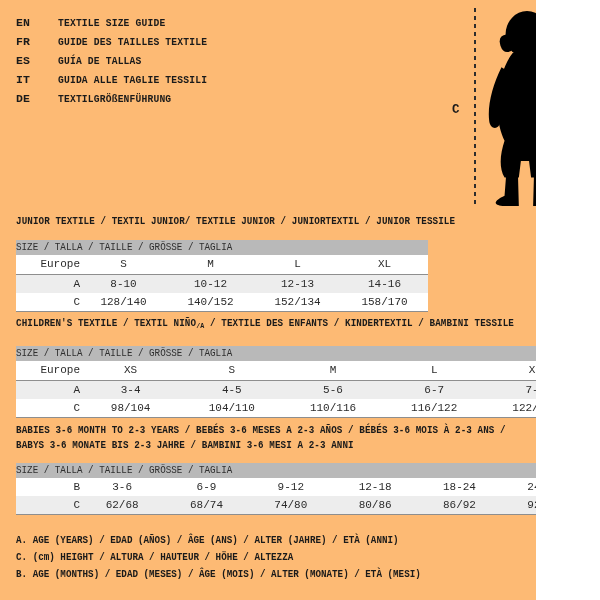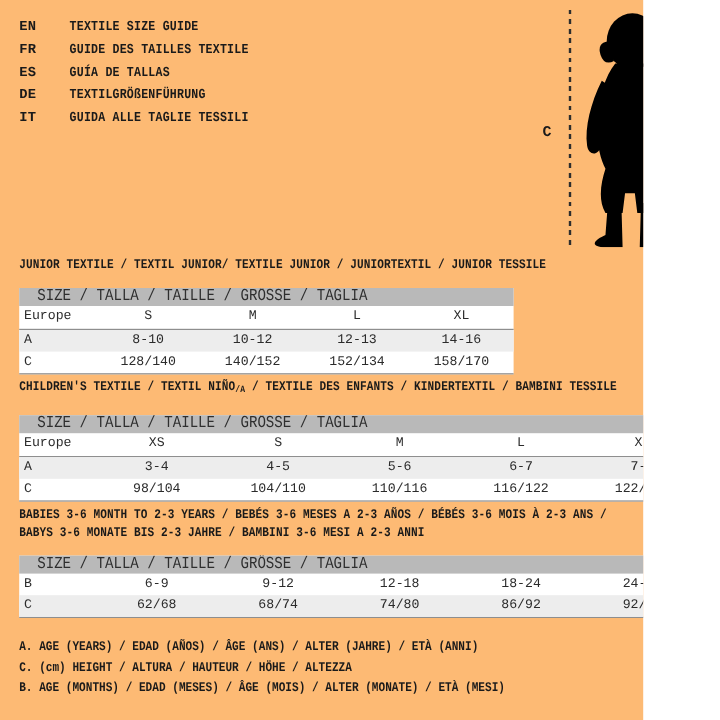--- a/index.html
+++ b/index.html
@@ -32,26 +32,26 @@
   .section-babies{top:423px;}
   .sec-title{font-weight:700;font-size:11px;letter-spacing:.1px;}
   .title-line{height:15px;line-height:15px;}
   .title-line .sub{font-size:8px;vertical-align:-2px;}
   .size-table{width:570px;background:#fff;border-bottom:1px solid #8e8e8e;}
   .section-junior .size-table{width:412px;margin-top:11px;}
   .section-children .size-table{margin-top:15px;}
   .section-babies .size-table{margin-top:10px;}
   .t-bar{
     height:15px;line-height:15px;background:#b9b9b9;color:#2e2e2e;
-    font-size:14px;padding-left:15px;overflow:hidden;
+    font-size:11px;padding-left:0;overflow:hidden;
   }
   .t-row{display:flex;height:18px;line-height:18px;font-size:11px;color:#2b2b2b;}
   .t-row.header-row{height:19px;line-height:19px;border-bottom:1px solid #8e8e8e;}
   .t-row.shaded{background:#ededed;}
-  .t-label{flex:0 0 60px;width:60px;padding-left:4px;text-align:left;}
+  .t-label{flex:0 0 60px;width:60px;padding-left:4px;text-align:right;}
   .t-cell{flex:1;text-align:center;}
 
   
   .legend{position:absolute;left:16px;top:532px;}
   .legend-line{height:17px;line-height:17px;font-weight:700;font-size:11px;}
 </style>
 </head>
 <body>
 
 <div id="page">
@@ -63,26 +63,26 @@
       </div>
       <div class="lang-row">
         <span class="lang-code">FR</span>
         <span class="lang-label"><span class="condense">GUIDE DES TAILLES TEXTILE</span></span>
       </div>
       <div class="lang-row">
         <span class="lang-code">ES</span>
         <span class="lang-label"><span class="condense">GUÍA DE TALLAS</span></span>
       </div>
       <div class="lang-row">
+        <span class="lang-code">IT</span>
+        <span class="lang-label"><span class="condense">GUIDA ALLE TAGLIE TESSILI</span></span>
+      </div>
+      <div class="lang-row">
         <span class="lang-code">DE</span>
         <span class="lang-label"><span class="condense">TEXTILGRÖßENFÜHRUNG</span></span>
-      </div>
-      <div class="lang-row">
-        <span class="lang-code">IT</span>
-        <span class="lang-label"><span class="condense">GUIDA ALLE TAGLIE TESSILI</span></span>
       </div>
     </div>
 
   <div class="figure">
     <div class="measure-line"></div>
     <div class="measure-label">C</div>
     <svg class="silhouette" viewBox="0 0 88 194" xmlns="http://www.w3.org/2000/svg" aria-hidden="true">
       <g fill="#000000">
         <ellipse cx="44" cy="26" rx="21" ry="23"></ellipse>
         <path d="M24,26 q-9,1 -6,11 q3,9 11,5 z"></path>
@@ -160,31 +160,33 @@
       </div>
       <div class="section section-babies">
         <div class="sec-title">
           <div class="title-line"><span class="condense"><span>BABIES 3-6 MONTH TO 2-3 YEARS / BEBÉS 3-6 MESES A 2-3 AÑOS / BÉBÉS 3-6 MOIS À 2-3 ANS /</span></span></div>
           <div class="title-line"><span class="condense"><span>BABYS 3-6 MONATE BIS 2-3 JAHRE / BAMBINI 3-6 MESI A 2-3 ANNI</span></span></div>
         </div>
         <div class="size-table">
           <div class="t-bar"><span class="condense">SIZE / TALLA / TAILLE / GRÖSSE / TAGLIA</span></div>
           <div class="t-row">
             <span class="t-label">B</span>
+            <span class="t-cell">3-6</span>
             <span class="t-cell">6-9</span>
             <span class="t-cell">9-12</span>
             <span class="t-cell">12-18</span>
             <span class="t-cell">18-24</span>
             <span class="t-cell">24-36</span>
           </div>
           <div class="t-row shaded">
             <span class="t-label">C</span>
             <span class="t-cell">62/68</span>
             <span class="t-cell">68/74</span>
             <span class="t-cell">74/80</span>
+            <span class="t-cell">80/86</span>
             <span class="t-cell">86/92</span>
             <span class="t-cell">92/98</span>
           </div>
         </div>
       </div>
     </div>
 
   <div class="legend">
       <div class="legend-line"><span class="condense">A. AGE (YEARS) / EDAD (AÑOS) / ÂGE (ANS) / ALTER (JAHRE) / ETÀ (ANNI)</span></div>
       <div class="legend-line"><span class="condense">C. (cm) HEIGHT / ALTURA / HAUTEUR / HÖHE / ALTEZZA</span></div>

